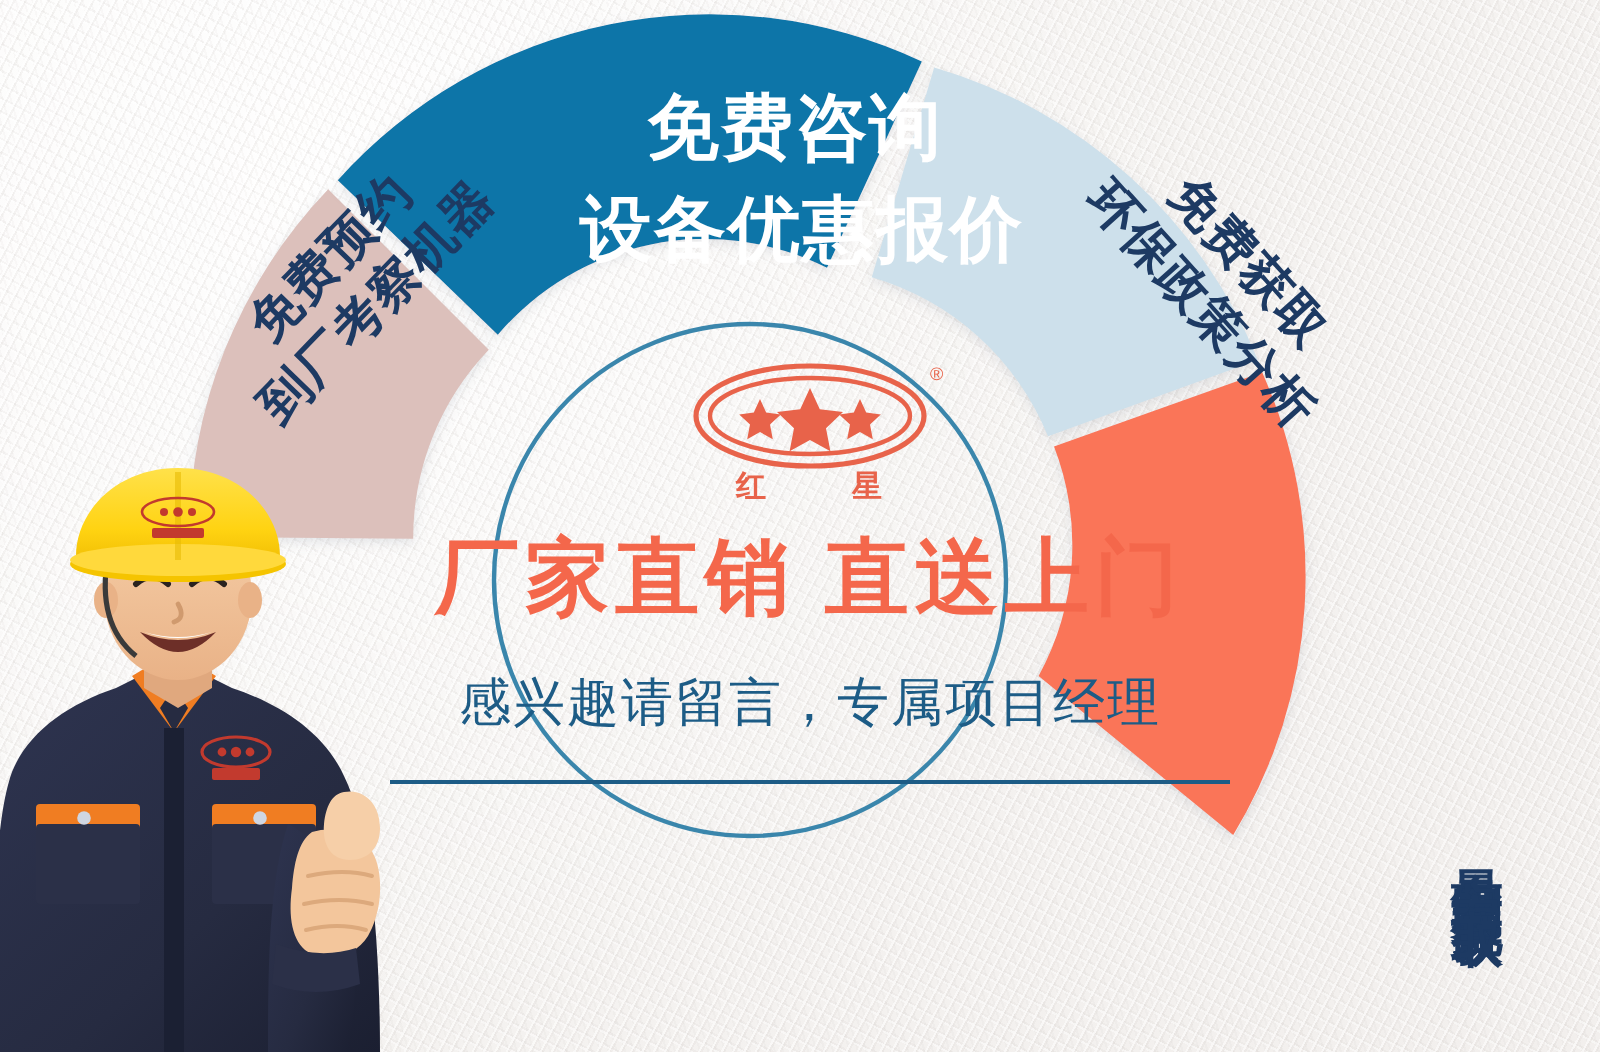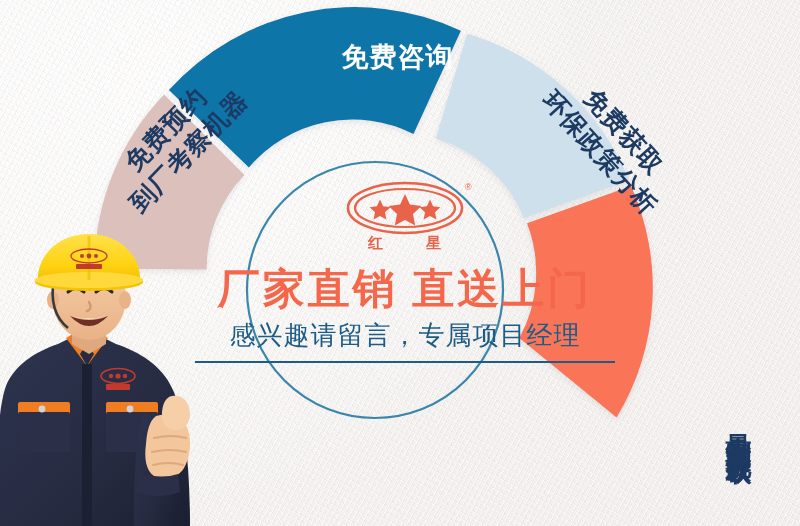--- a/index.html
+++ b/index.html
@@ -62,21 +62,21 @@
   #label-seg1 {
     left: 92px; top: 108px;
     width: 170px;
     font-size: 25px;
     transform: rotate(-46deg);
   }
   
   #label-seg2 {
     left: 290px; top: 38px;
     width: 215px;
-    font-size: 27px;
+    font-size: 36px;
     line-height: 1.42;
   }
   
   #label-seg3 {
     left: 530px; top: 110px;
     width: 165px;
     font-size: 25px;
     transform: rotate(48deg);
   }
   
@@ -123,29 +123,29 @@
     font-weight: 700;
     letter-spacing: 1px;
   }
 
   #headline {
     color: #f4674b;
     font-size: 42px;
     font-weight: 700;
     letter-spacing: 3px;
     line-height: 1.1;
-    margin-bottom: 6px;
+    margin-bottom: 22px;
     white-space: nowrap;
   }
 
   #subline-1 {
     color: #1d5c86;
     font-size: 26px;
     letter-spacing: 1px;
-    padding-bottom: 8px;
+    padding-bottom: 21px;
     white-space: nowrap;
   }
 
   #rule {
     height: 2px;
     background: #1d5c86;
     width: 100%;
     margin: 0 auto 9px auto;
   }
 
@@ -207,20 +207,21 @@
     <circle cx="375" cy="290" r="128" fill="none" stroke="#2f7fa8" stroke-width="2.2" opacity="0.95"></circle>
   </svg>
 
   <div class="arc-label" id="label-seg1">
     <div>免费预约</div>
     <div>到厂考察机器</div>
   </div>
 
   <div class="arc-label onblue" id="label-seg2">
     <div>免费咨询</div>
+    <div>设备优惠报价</div>
   </div>
 
   <div class="arc-label" id="label-seg3">
     <div>免费获取</div>
     <div>环保政策分析</div>
   </div>
 
   <div class="arc-label" id="label-seg4">
     <span class="vline">免费获取</span>
     <span class="vline">量身定制方案</span>

